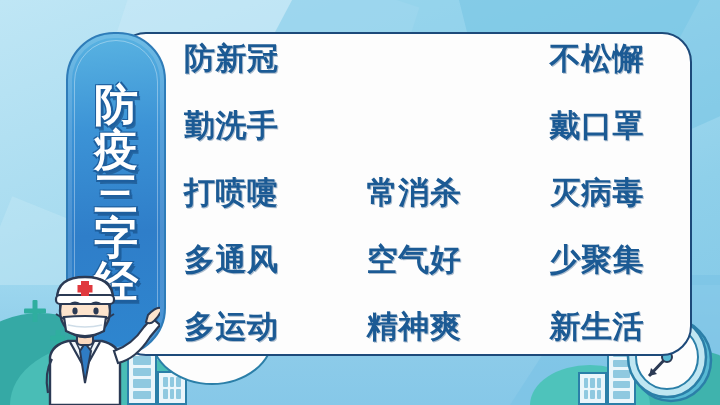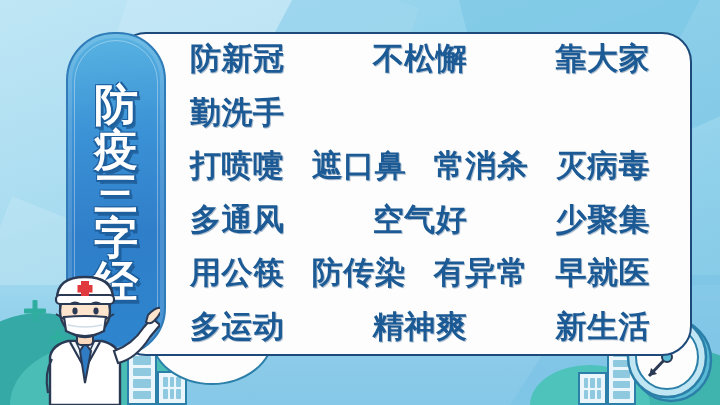--- a/index.html
+++ b/index.html
@@ -178,21 +178,21 @@
     position: absolute;
     left: 116px; top: 32px;
     width: 572px; height: 320px;
     background: #fdfdfd;
     border: 2px solid #1d4a7a;
     border-radius: 30px;
     z-index: 2;
   }
   .card-lines {
     position: absolute;
-    left: 190px; top: 38px;
+    left: 184px; top: 38px;
     width: 460px; height: 310px;
     z-index: 4;
     display: flex;
     flex-direction: column;
     justify-content: space-between;
   }
   .line {
     display: flex;
     justify-content: space-between;
     font-size: 31px;
@@ -344,46 +344,39 @@
     </div>
   </div>
 
   <div class="card"></div>
 
   <div class="card-lines">
 
     <div class="line">
       <span class="phrase">防新冠</span>
       <span class="phrase">不松懈</span>
-      <span class="phrase">靠大家</span>
     </div>
 
     <div class="line">
       <span class="phrase">勤洗手</span>
+      <span class="phrase">戴口罩</span>
     </div>
 
     <div class="line">
       <span class="phrase">打喷嚏</span>
-      <span class="phrase">遮口鼻</span>
       <span class="phrase">常消杀</span>
       <span class="phrase">灭病毒</span>
     </div>
 
     <div class="line">
       <span class="phrase">多通风</span>
       <span class="phrase">空气好</span>
       <span class="phrase">少聚集</span>
     </div>
 
-    <div class="line">
-      <span class="phrase">用公筷</span>
-      <span class="phrase">防传染</span>
-      <span class="phrase">有异常</span>
-      <span class="phrase">早就医</span>
-    </div>
 
     <div class="line">
       <span class="phrase">多运动</span>
       <span class="phrase">精神爽</span>
       <span class="phrase">新生活</span>
     </div>
 
   </div>
 </div>
 

